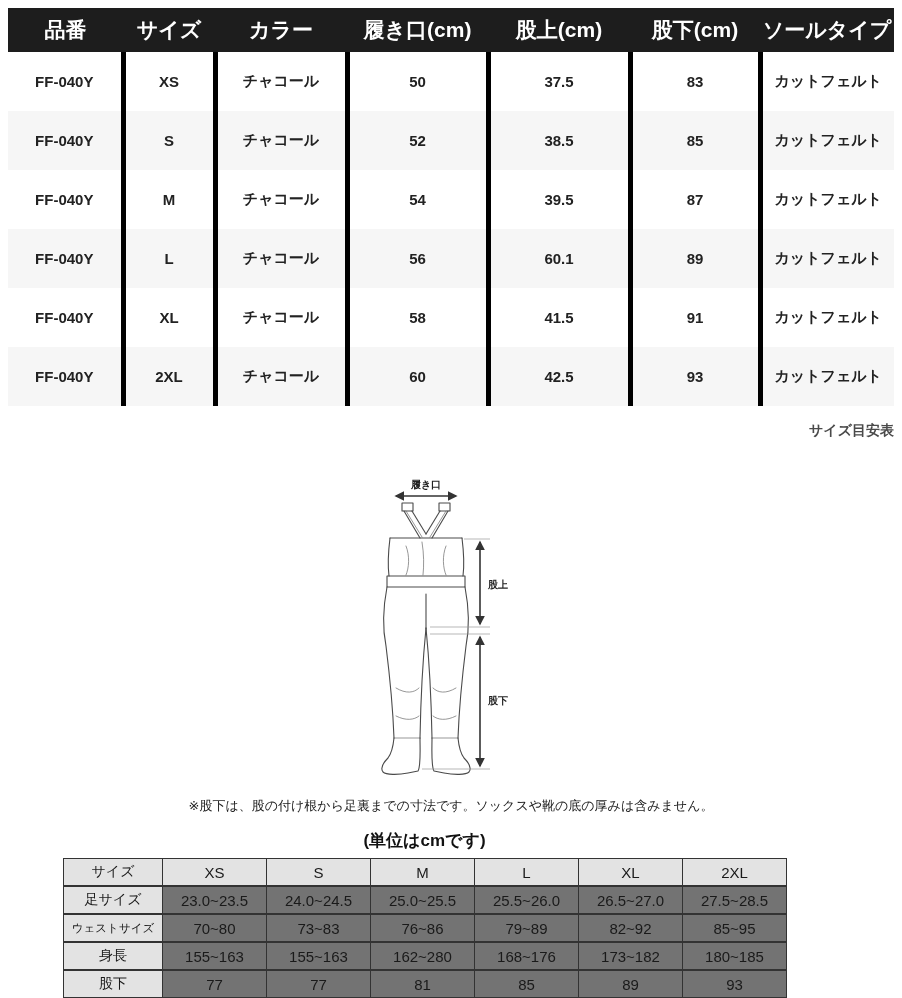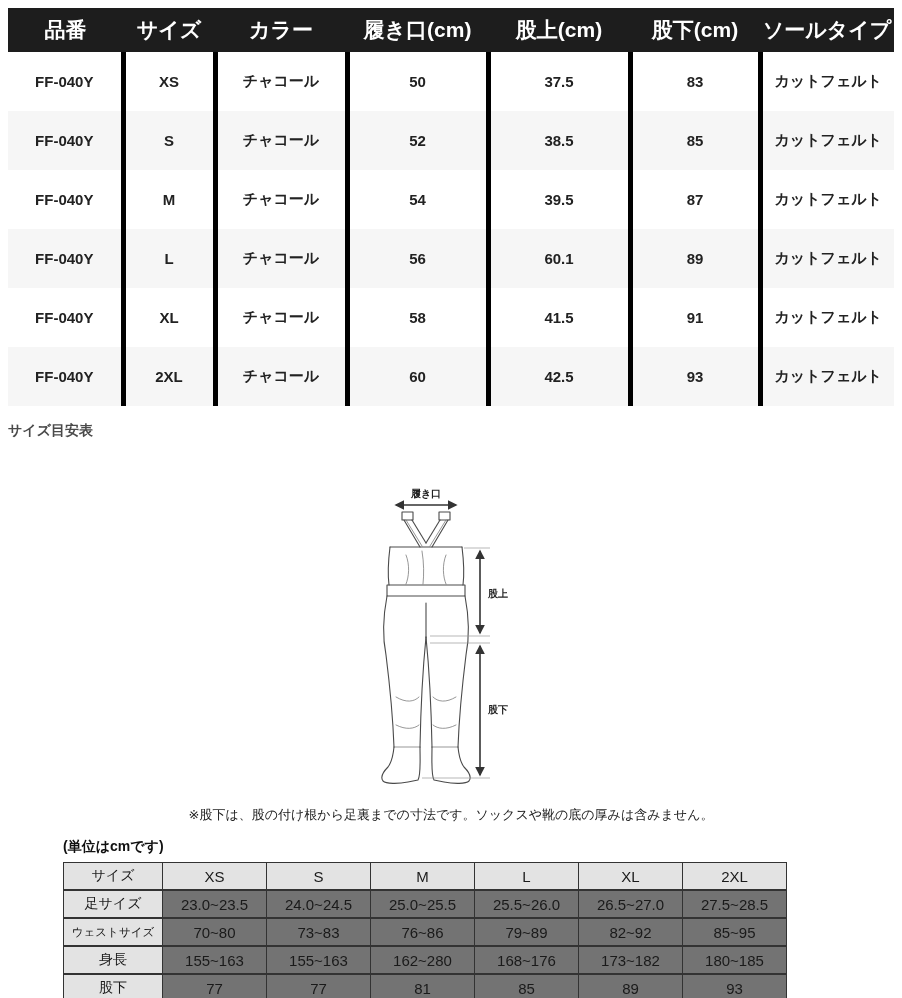--- a/index.html
+++ b/index.html
@@ -20,39 +20,39 @@
   .spec-table td{
     height:59px;text-align:center;vertical-align:middle;
     font-size:15px;font-weight:bold;color:#222;padding:0;
     border-right:5px solid #000000;background:#fff;
   }
   .spec-table td:last-child{border-right:none;}
   .spec-table tbody tr:nth-child(even) td{background:#f6f6f6;}
 
   
   .caption{
-    margin-top:16px;text-align:left;font-size:14px;
+    margin-top:16px;text-align:right;font-size:14px;
     font-weight:600;color:#4a4a4a;
   }
 
   
-  .diagram-wrap{margin-top:45px;text-align:center;height:315px;}
+  .diagram-wrap{margin-top:36px;text-align:center;height:315px;}
   .diagram-wrap svg{display:inline-block;}
   .dim-label{font-size:10px;font-weight:bold;fill:#222;}
   .outline{fill:none;stroke:#4a4a4a;stroke-width:1.1;stroke-linecap:round;stroke-linejoin:round;}
   .thin{fill:none;stroke:#6a6a6a;stroke-width:0.7;stroke-linecap:round;}
   .ext{stroke:#9a9a9a;stroke-width:0.7;}
   .dim{stroke:#333;stroke-width:1.6;}
 
   
   .note{margin-top:6px;text-align:center;font-size:13px;color:#222;}
 
   
   .size-area{width:723px;margin-left:55px;margin-top:14px;}
-  .unit-note{text-align:left;font-size:14px;font-weight:bold;color:#111;margin-bottom:6px;}
+  .unit-note{text-align:center;font-size:17px;font-weight:bold;color:#111;margin-bottom:6px;}
   .size-table{width:723px;table-layout:fixed;border:1px solid #333;}
   .size-table td{
     height:26px;text-align:center;vertical-align:middle;
     font-size:15px;color:#1a1a1a;padding:0;
     border:1px solid #333;border-top:2px solid #333;background:#737373;
   }
   .size-table tr:first-child td{background:#e3e3e3;border-top:1px solid #333;}
   .size-table td:first-child{background:#e3e3e3;font-size:14px;}
   .size-table tr:nth-child(3) td:first-child{font-size:11.5px;}
 </style>

